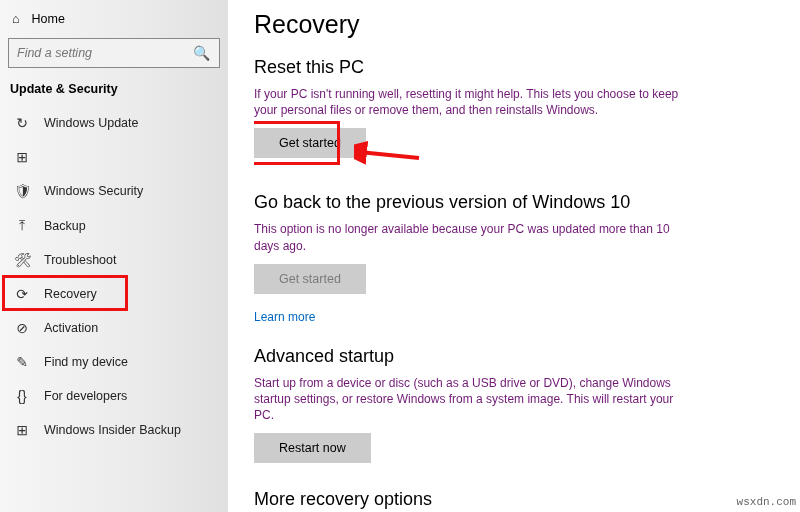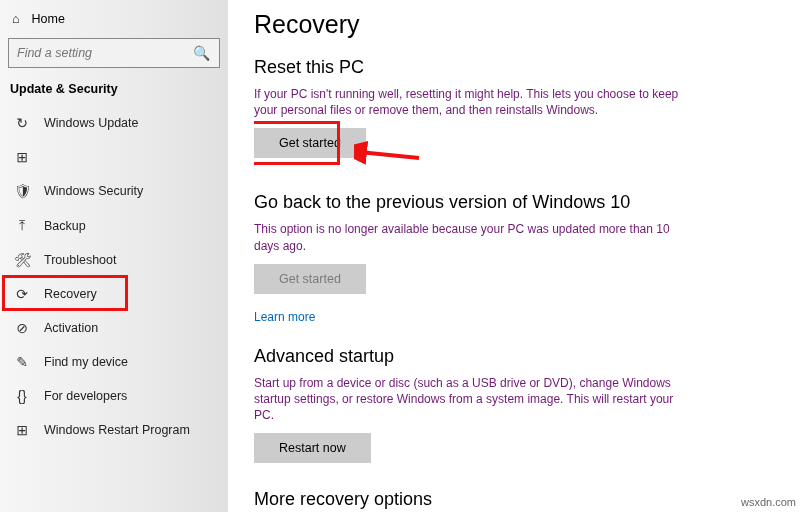--- a/index.html
+++ b/index.html
@@ -108,21 +108,21 @@
       position: absolute;
       pointer-events: none;
       z-index: 6;
     }
     .watermark {
       position: absolute;
       right: 4px;
       bottom: 4px;
       font-size: 11px;
       color: #666;
-      font-family: Liberation Sans, sans-serif;
+      font-family: Liberation Mono, monospace;
     }
   </style>
 </head>
 <body>
 
 <div class="sidebar">
   <div class="home-row">
     <span class="ic">⌂</span>
     <span>Home</span>
   </div>
@@ -165,21 +165,21 @@
   <div class="nav-item">
     <span class="ic">✎</span>
     <span>Find my device</span>
   </div>
   <div class="nav-item">
     <span class="ic">{}</span>
     <span>For developers</span>
   </div>
   <div class="nav-item">
     <span class="ic">⊞</span>
-    <span>Windows Restart Program</span>
+    <span>Windows Insider Backup</span>
   </div>
 </div>
 
 <div class="main">
   <h1 class="page-title">Recovery</h1>
 
   <h2 class="section-title">Reset this PC</h2>
   <p class="section-body">If your PC isn't running well, resetting it might help. This lets you choose to keep your personal files or remove them, and then reinstalls Windows.</p>
   <div style="position:relative;display:inline-block">
     <button class="btn">Get started</button>

